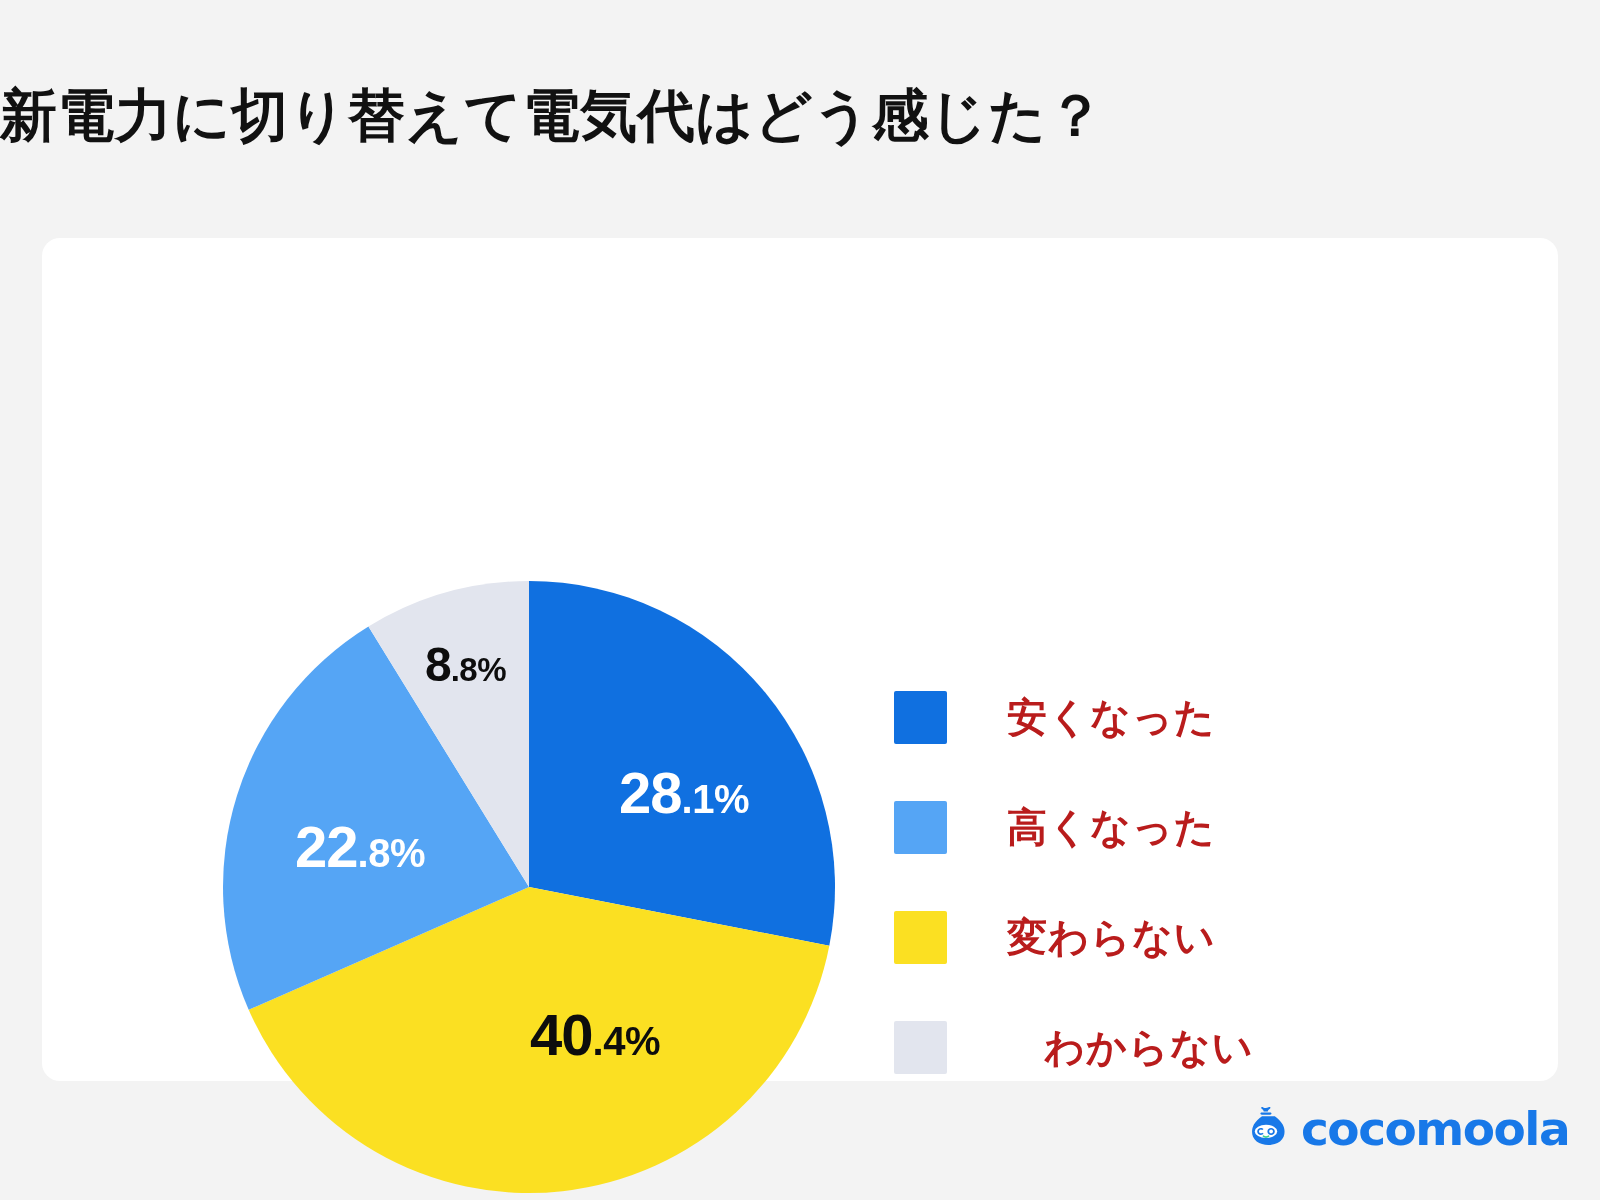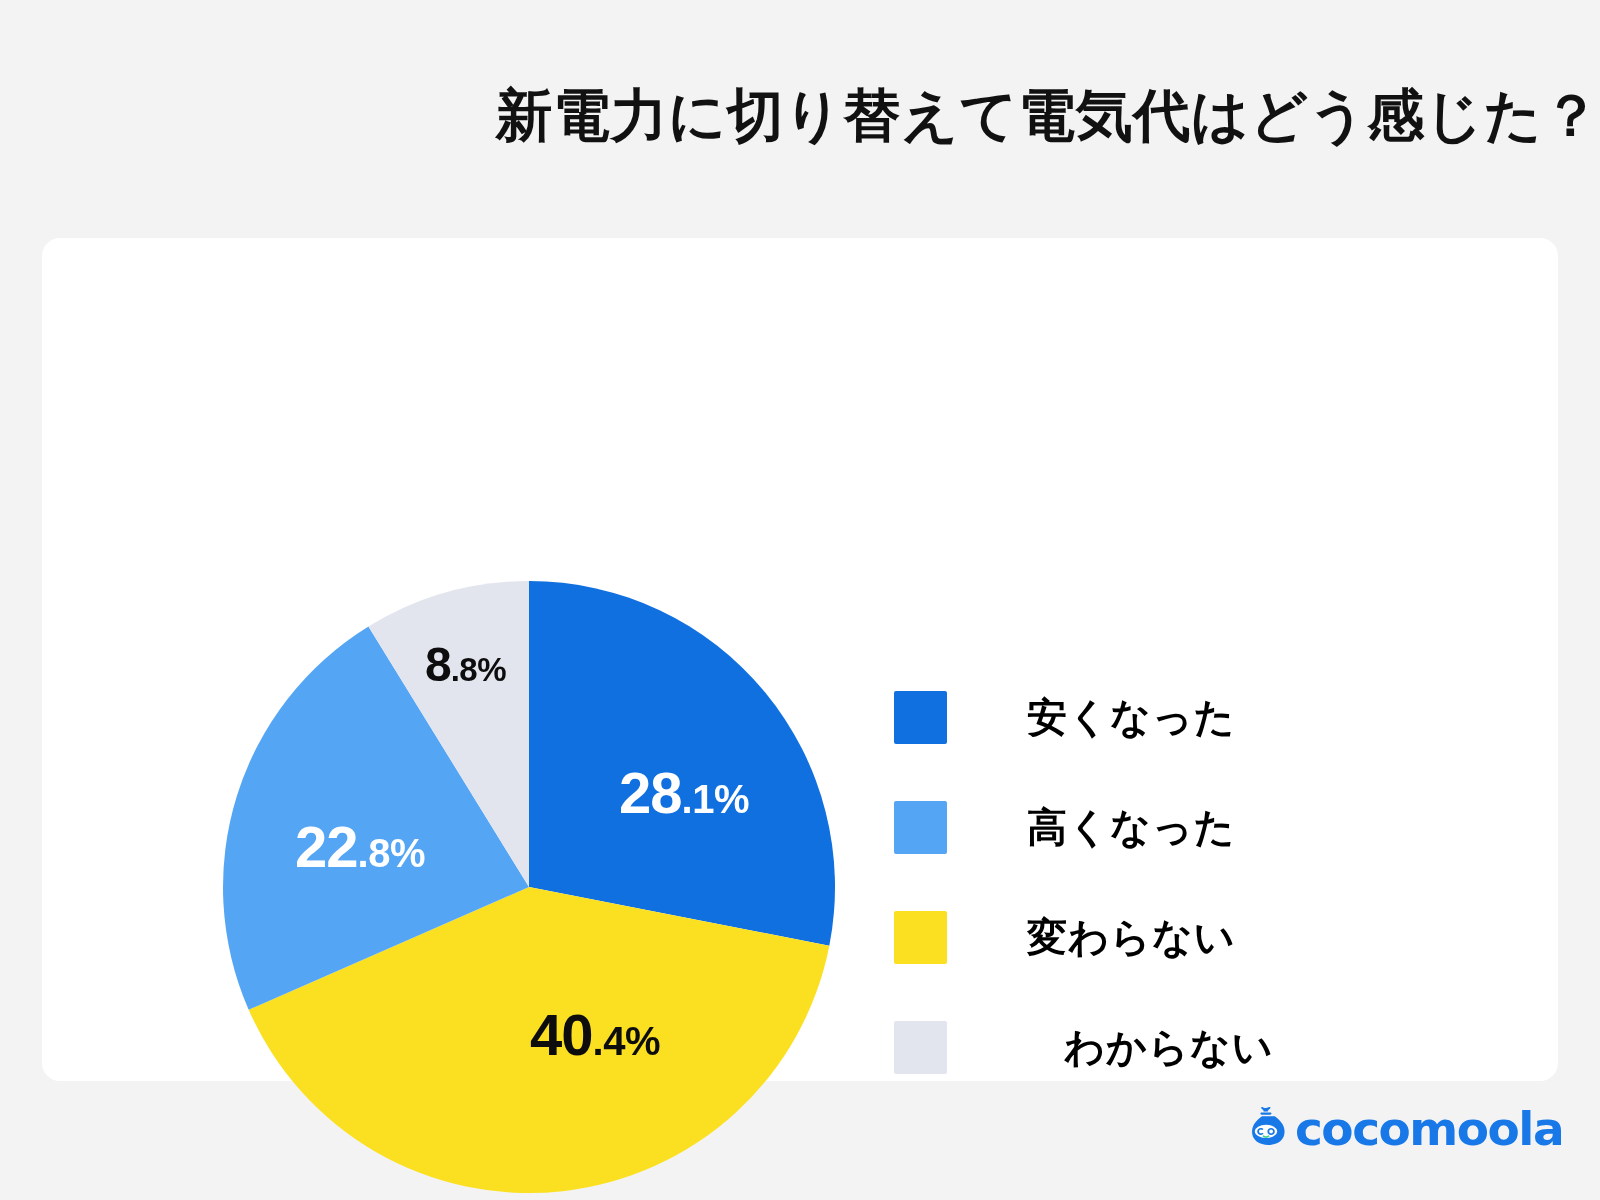--- a/index.html
+++ b/index.html
@@ -16,21 +16,21 @@
     position: relative;
     -webkit-font-smoothing: antialiased;
   }
 
   
   .page-title {
     position: absolute;
     left: 0;
     top: 78px;
     width: 1600px;
-    text-align: right;
+    text-align: left;
     font-size: 57px;
     line-height: 74px;
     font-weight: 700;
     letter-spacing: 0.5px;
     color: #111111;
     white-space: nowrap;
   }
 
   
   .chart-card {
@@ -96,44 +96,44 @@
     margin-bottom: 56px;
   }
   .legend-item:last-child { margin-bottom: 0; gap: 37px; }
   .legend-swatch {
     width: 53px;
     height: 53px;
     flex: 0 0 53px;
     border-radius: 2px;
   }
   .legend-label {
-    margin-left: 80px;
+    margin-left: 60px;
     font-size: 40px;
     font-weight: 700;
-    color: #000000;
+    color: #b91c1c;
     letter-spacing: 1px;
     white-space: nowrap;
   }
 
   
   .brand-logo {
     position: absolute;
     left: 1243px;
     top: 1100px;
     display: flex;
     align-items: center;
     height: 56px;
   }
   .brand-mark {
     width: 46px;
     height: 46px;
     flex: 0 0 46px;
   }
   .brand-wordmark {
-    margin-left: 6px;
+    margin-left: 12px;
     font-size: 47px;
     font-weight: 700;
     letter-spacing: -1.5px;
     color: #1878e8;
     line-height: 1;
     font-family: "DejaVu Sans", sans-serif;
   }
 </style>
 </head>
 <body style="background: rgb(243, 243, 243);">

